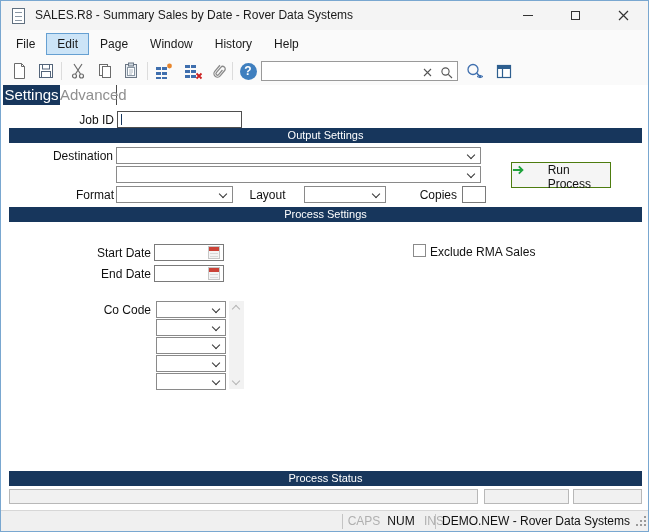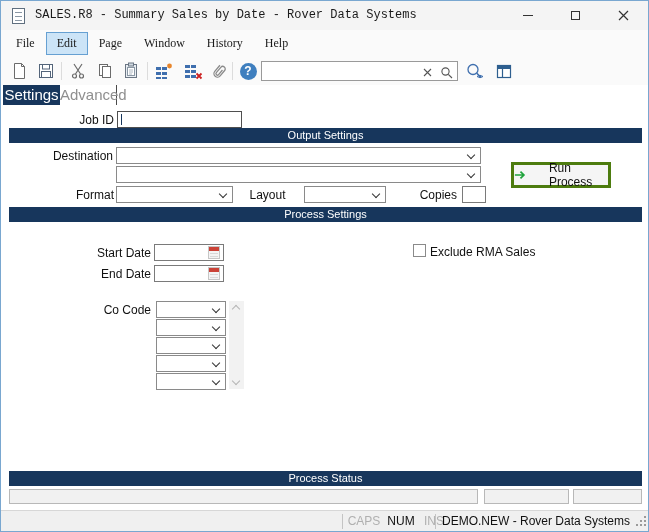--- a/index.html
+++ b/index.html
@@ -2,31 +2,31 @@
 <html><head>
 <meta charset="utf-8">
 <style>
   html,body { margin:0; padding:0; background:#cfd6dd; font-family:"Liberation Sans", sans-serif; }
   * { box-sizing:border-box; }
   .window {
     position:relative; width:649px; height:532px; background:#ffffff;
     border:1px solid #79a7d0; overflow:hidden; font-size:12px; color:#111;
   }
   
-  .titlebar { position:absolute; left:0; top:0; width:100%; height:29px; background:#f4f4f4;font-family:Liberation Mono, monospace; }
+  .titlebar { position:absolute; left:0; top:0; width:100%; height:29px; background:#f4f4f4; }
   .app-icon { position:absolute; left:11px; top:7px; width:13px; height:16px; border:1px solid #5f6f7f; background:#fff; }
   .app-icon i { display:block; height:1px; background:#8a97a4; margin:3px 2px 0 2px; }
   .title-text { position:absolute; left:34px; top:0; height:29px; line-height:29px; font-size:12px; color:#1a1a1a; white-space:nowrap; }
   .winbtn { position:absolute; top:0; width:45px; height:29px; display:flex; align-items:center; justify-content:center; }
   .winbtn.min { right:98px; } .winbtn.max { right:50px; } .winbtn.close { right:2px; }
   .glyph-min { width:10px; height:1px; background:#333; }
   .glyph-max { width:9px; height:9px; border:1px solid #333; background:transparent; }
   
   .menubar { position:absolute; left:0; top:29px; width:100%; height:27px; background:#fafafa; display:flex; align-items:center; padding-left:4px; }
-  .menu-item { padding:4px 11px; font-size:12px; color:#1a1a1a;font-family:Liberation Serif, serif; }
+  .menu-item { padding:4px 11px; font-size:12px; color:#1a1a1a; }
   .menu-item.hl { background:#cce4f7; border:1px solid #66a0d2; padding:3px 10px; }
   
   .toolbar { position:absolute; left:0; top:56px; width:100%; height:28px; background:#fafafa; }
   .tbtn { position:absolute; top:3px; width:24px; height:22px; display:flex; align-items:center; justify-content:center; }
   .tbsep { position:absolute; top:5px; width:1px; height:18px; background:#dcdcdc; }
   .helpbtn { width:17px; height:17px; border-radius:50%; background:#3f7fbf; color:#fff; font-size:12px; font-weight:bold; text-align:center; line-height:17px; }
   .searchbox { position:absolute; left:260px; top:4px; width:197px; height:20px; background:#fff; border:1px solid #9a9a9a; }
   .searchbox input { position:absolute; left:2px; top:1px; width:152px; height:16px; border:none; outline:none; font-size:12px; font-family:"Liberation Sans", sans-serif; }
   .sb-ico { position:absolute; top:2px; width:16px; height:16px; display:flex; align-items:center; justify-content:center; }
   .sb-clear { right:22px; } .sb-mag { right:3px; }
@@ -41,21 +41,21 @@
   .combo { position:absolute; height:17px; background:#fff; border:1px solid #8a8a8a; }
   .combo .val { position:absolute; left:3px; top:1px; font-size:11px; }
   .chev { position:absolute; right:6px; top:4px; width:6px; height:6px; border-right:1.4px solid #333; border-bottom:1.4px solid #333; transform:rotate(45deg); }
   .tinput { position:absolute; height:17px; background:#fff; border:1px solid #7a7a7a; }
   .tinput.focused { border-color:#4f4f4f; }
   .caret { position:absolute; left:3px; top:2px; width:1px; height:11px; background:#17365C; }
   .datefield { position:absolute; width:70px; height:17px; background:#fff; border:1px solid #7a7a7a; }
   .cal { position:absolute; right:3px; top:1px; width:12px; height:13px; border:1px solid #c6c6c6; background:#f4f4f4; }
   .cal b { display:block; height:4px; background:#cb4237; }
   .cal i { display:block; height:1px; background:#d8d8d8; margin:2px 1px 0 1px; }
-  .runbtn { position:absolute; left:510px; top:161px; width:100px; height:26px; background:#f5f5f5; border:3px solid #4d7c0f; display:flex; align-items:center; justify-content:center; gap:22px; font-size:12px; color:#111; }
+  .runbtn { position:absolute; left:510px; top:161px; width:100px; height:26px; background:#f5f5f5; border:1px solid #4d7c0f; display:flex; justify-content:center; gap:22px; font-size:12px; color:#111; }
   .checkbox { position:absolute; left:412px; top:243px; width:13px; height:13px; background:#fff; border:1px solid #8a8a8a; }
   .scrollbar { position:absolute; left:228px; top:300px; width:15px; height:88px; background:#f2f2f2; }
   .sb-arrow { position:absolute; left:4px; width:6px; height:6px; border-right:1.4px solid #b5b5b5; border-bottom:1.4px solid #b5b5b5; }
   .sb-up { top:5px; transform:rotate(-135deg); }
   .sb-down { bottom:5px; transform:rotate(45deg); }
   .statusfield { position:absolute; top:488px; height:15px; background:#f1f1f1; border:1px solid #b8b8b8; }
   
   .statusbar { position:absolute; left:0; top:509px; width:100%; height:21px; background:#f0f0f0; border-top:1px solid #d7d7d7; font-size:12px; }
   .sb-item { position:absolute; top:0; height:21px; line-height:21px; text-align:center; }
   .sb-dim { color:#b0b0b0; } .sb-on { color:#111; }

